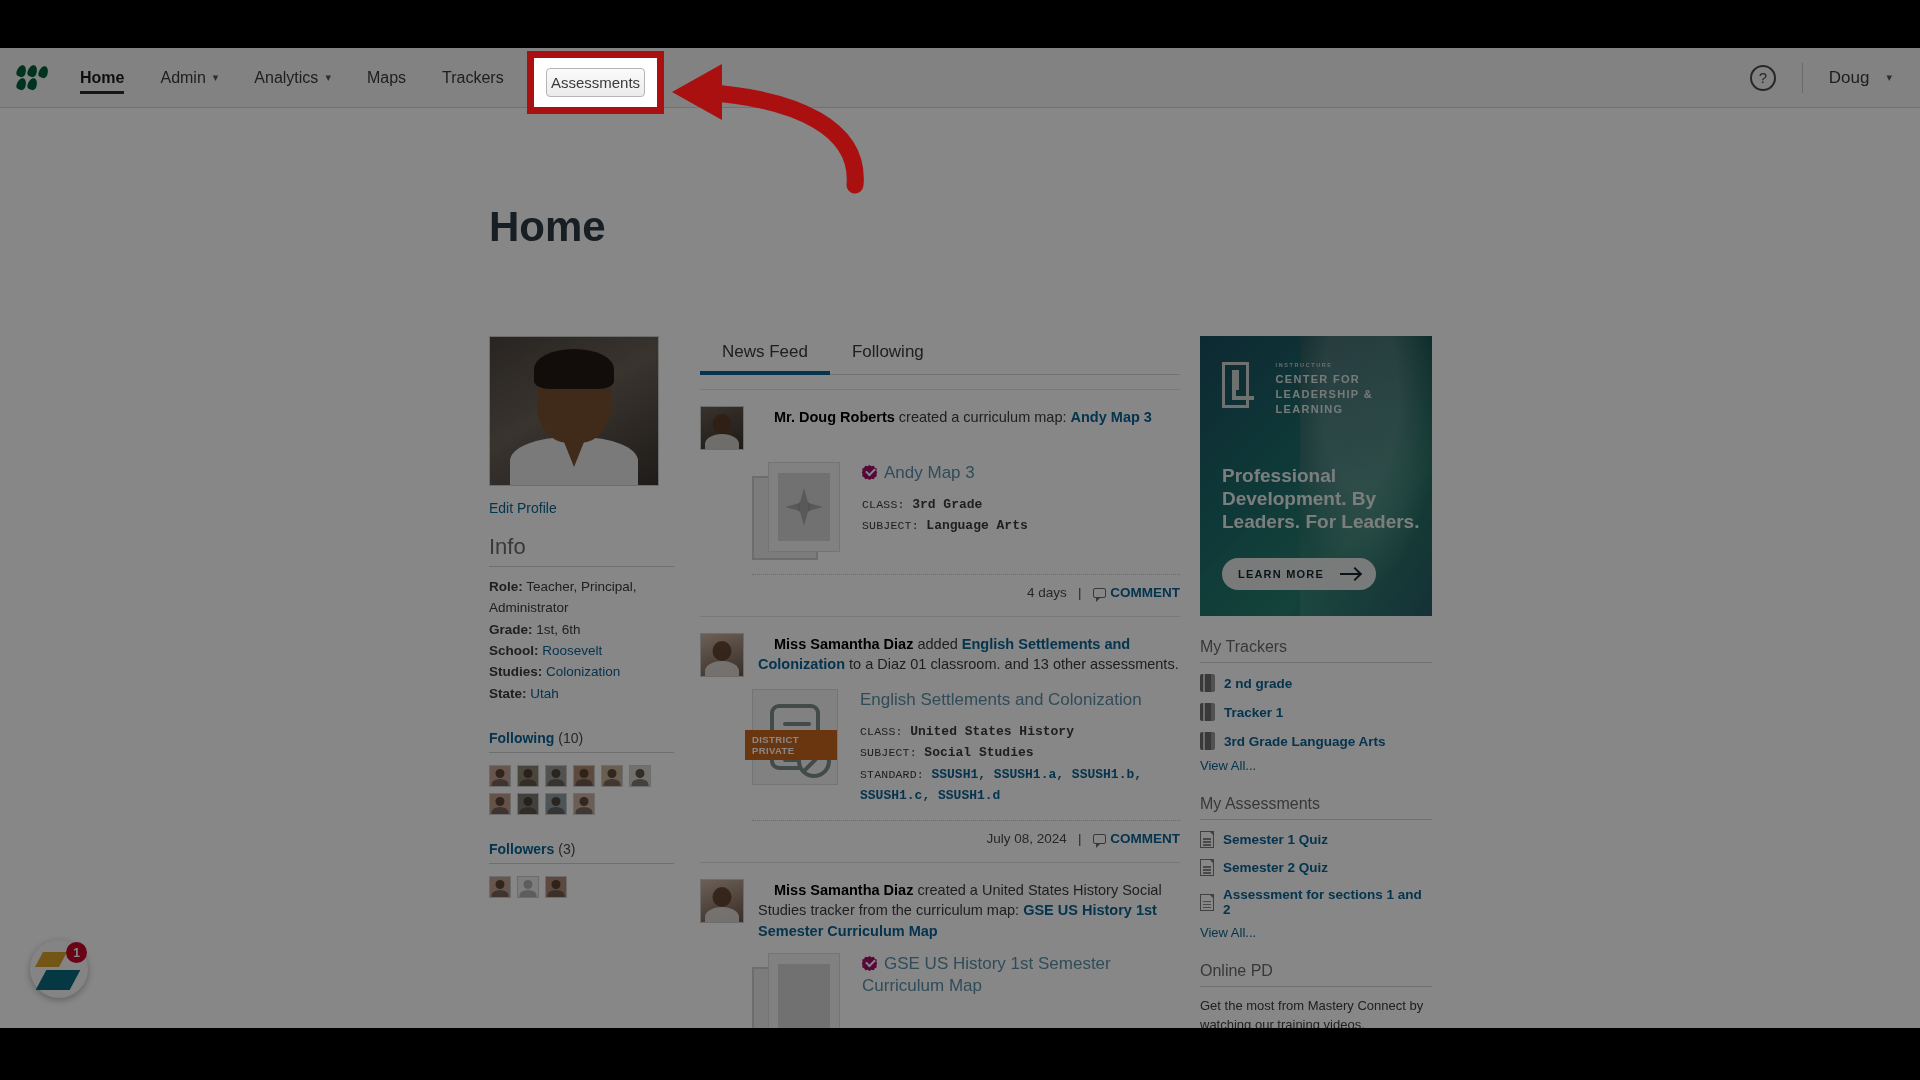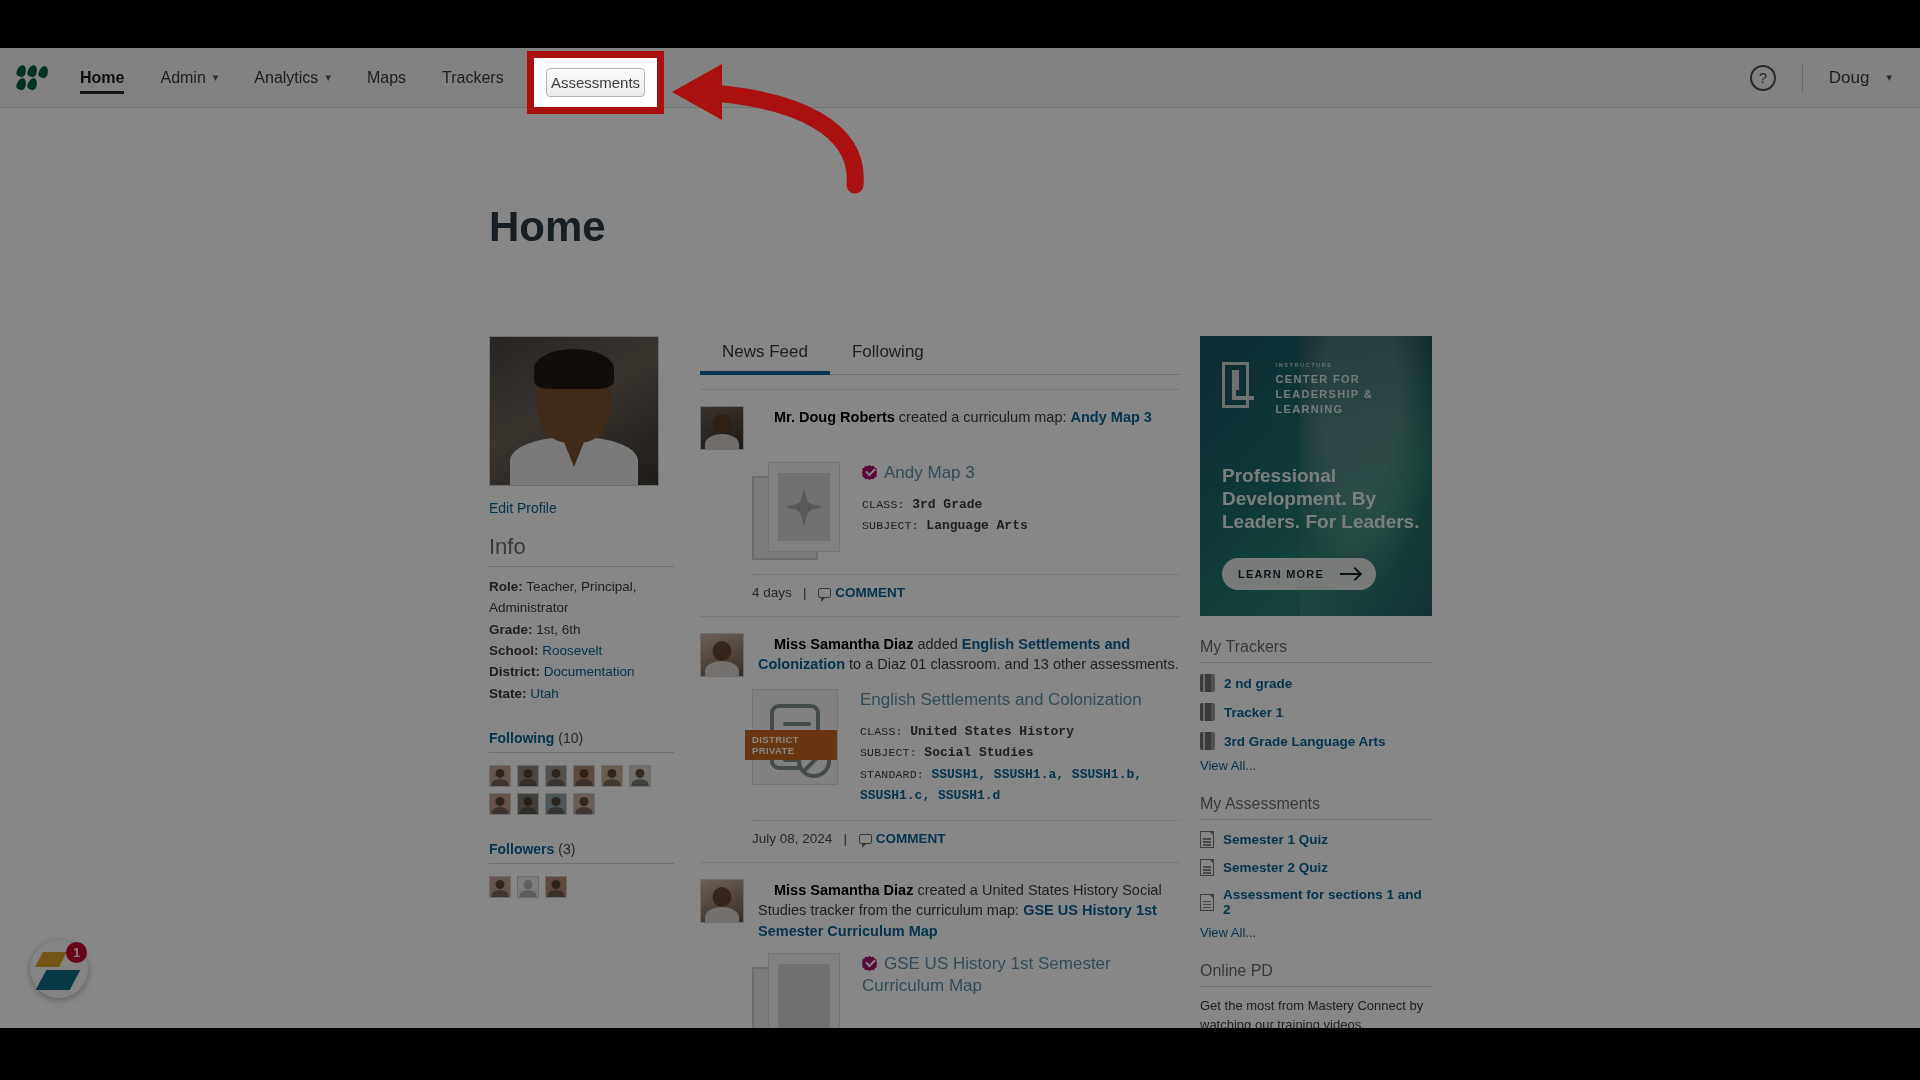--- a/index.html
+++ b/index.html
@@ -226,21 +226,21 @@
     content: ""; position: absolute; left: 3.5px; top: 3px; width: 7px; height: 4px;
     border-left: 2px solid #fff; border-bottom: 2px solid #fff; transform: rotate(-45deg);
   }
   .meta-rows { margin-top: 10px; font-size: 12.5px; color: #3b3b3b; line-height: 1.62; font-family: Liberation Mono, monospace; }
   .meta-rows .k { font-size: 11.5px; letter-spacing: .2px; }
   .meta-rows .v { font-weight: bold; font-size: 13px; }
   .meta-rows .std { color: #0b6394; font-weight: bold; font-size: 13px; }
 
   .post-foot {
     margin: 14px 0 0 52px; border-top: 1px dotted #c9c9c9; padding: 10px 0 16px;
-    font-size: 13.5px; color: #4a4a4a;
+    font-size: 13.5px; color: #4a4a4a; text-align: right;
   }
   .post-foot .cmt { color: #0b6394; font-weight: bold; cursor: pointer; }
   .cmt-icon { display: inline-block; width: 13px; height: 10px; border: 1.5px solid #6a6a6a; border-radius: 2px; position: relative; vertical-align: -1px; margin: 0 4px 0 8px; }
   .cmt-icon::after { content: ""; position: absolute; left: 2px; bottom: -5px; border-left: 4px solid #6a6a6a; border-bottom: 4px solid transparent; }
 
   
   .ad {
     width: 232px; height: 280px; position: relative; overflow: hidden;
     background: linear-gradient(135deg,#1a4f5e 0%,#1d6b6b 40%,#25806f 70%,#1a5560 100%);
   }
@@ -387,22 +387,22 @@
         </div>
         <div>
           <b>Grade:</b>
           <span>1st, 6th</span>
         </div>
         <div>
           <b>School:</b>
           <span class="lnk">Roosevelt</span>
         </div>
         <div>
-          <b>District:</b>
-          <span class="lnk">Documentation</span>
+          <b>Studies:</b>
+          <span class="lnk">Colonization</span>
         </div>
         <div>
           <b>State:</b>
           <span class="lnk">Utah</span>
         </div>
       </div>
 
       <div class="follow-head">
         <span>Following</span>
         <span class="cnt">(10)</span>

